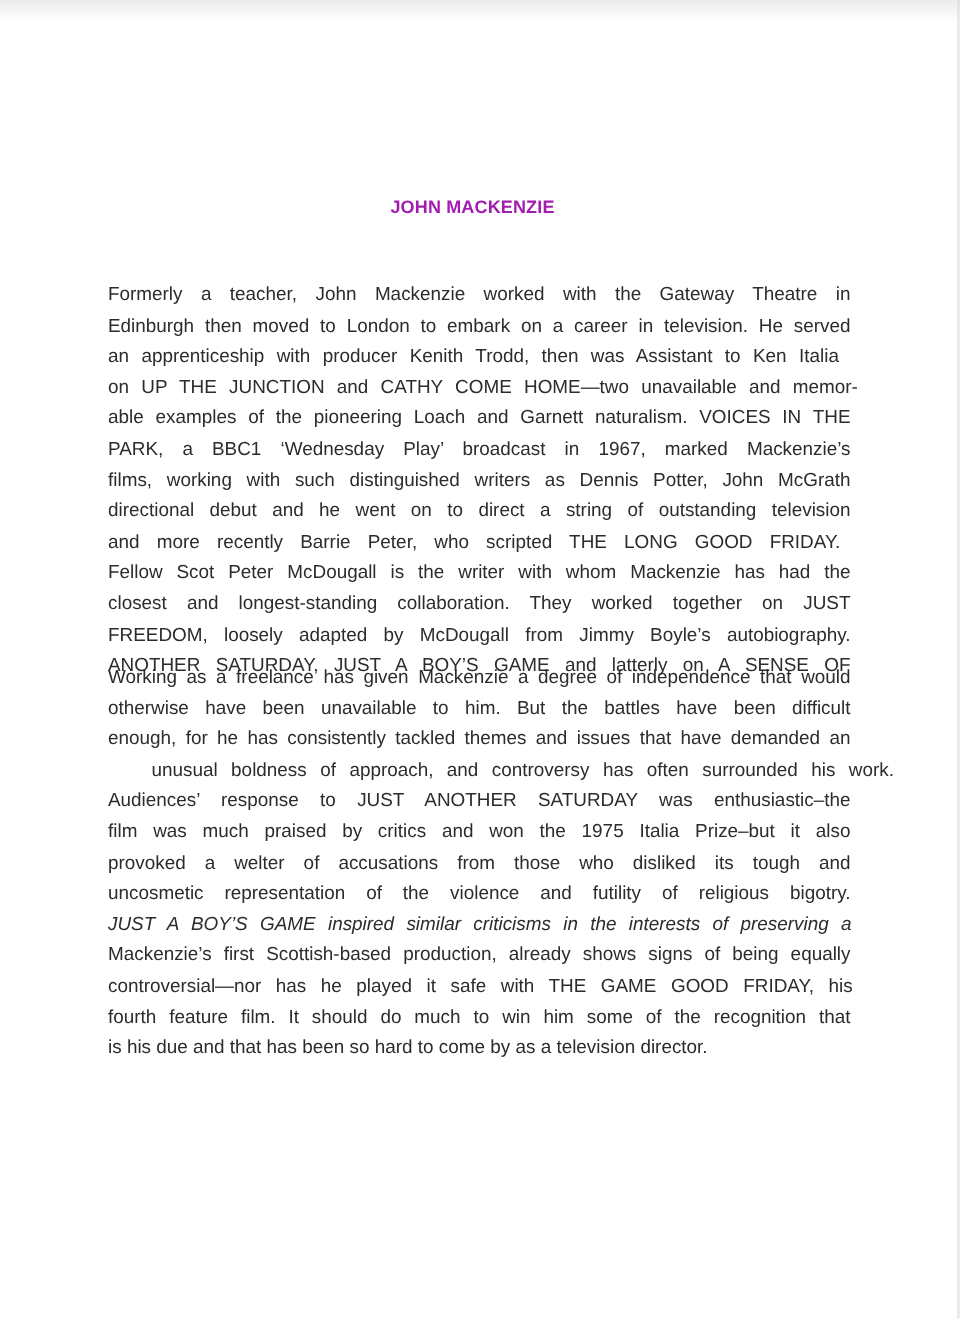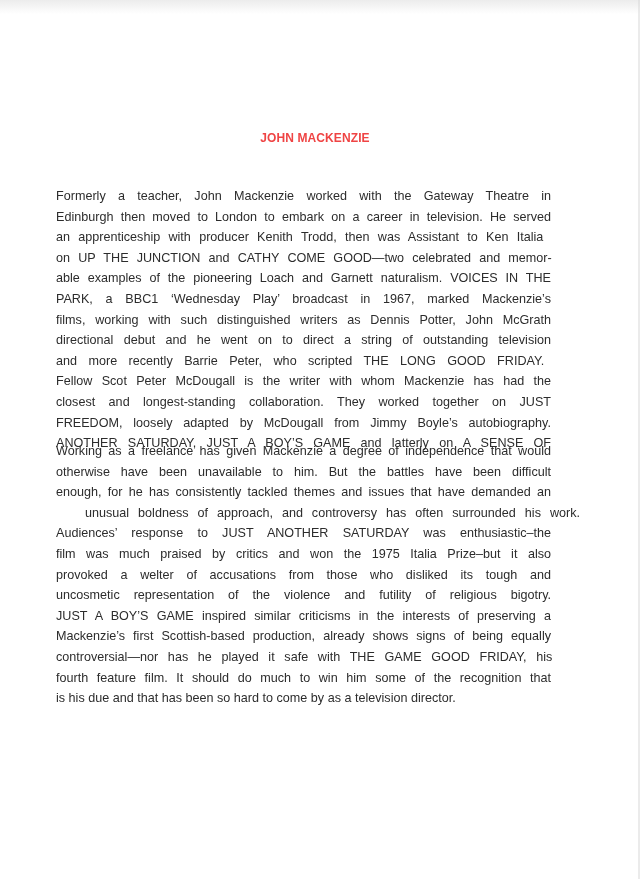--- a/index.html
+++ b/index.html
@@ -29,25 +29,25 @@
     }
     .title {
       position: absolute;
       top: 131px;
       left: 0;
       width: 630px;
       text-align: center;
       font-weight: bold;
       font-size: 12px;
       letter-spacing: 0.1px;
-      color: #ef4444;
+      color: #a21caf;
     }
     .para {
       position: absolute;
-      left: 56px;
+      left: 72px;
       width: 495px;
       margin: 0;
       font-size: 12.6px;
       line-height: 20.6px;
       text-align: justify;
       text-align-last: left;
       color: #2c2c2c;
     }
     .line {
       display: block;
@@ -67,39 +67,39 @@
 
 <div class="scan-top"></div>
 <div class="scan-right"></div>
 
 <div class="title">JOHN MACKENZIE</div>
 
 <div class="para" id="para-1">
   <span class="line" style="word-spacing: 8.78281px; text-align-last: left;">Formerly a teacher, John Mackenzie worked with the Gateway Theatre in</span>
   <span class="line" style="word-spacing: 3.71875px; text-align-last: left;">Edinburgh then moved to London to embark on a career in television. He served</span>
   <span class="line" style="word-spacing: 4.77557px; text-align-last: left;">an apprenticeship with producer Kenith Trodd, then was Assistant to Ken Italia</span>
-  <span class="line" style="word-spacing: 4.6625px; text-align-last: left;">on UP THE JUNCTION and CATHY COME GOOD—two celebrated and memor-</span>
+  <span class="line" style="word-spacing: 4.6625px; text-align-last: left;">on UP THE JUNCTION and CATHY COME HOME—two unavailable and memor-</span>
   <span class="line" style="word-spacing: 4.35511px; text-align-last: left;">able examples of the pioneering Loach and Garnett naturalism. VOICES IN THE</span>
   <span class="line" style="word-spacing: 9.23958px; text-align-last: left;">PARK, a BBC1 ‘Wednesday Play’ broadcast in 1967, marked Mackenzie’s</span>
   <span class="line" style="word-spacing: 6.31406px; text-align-last: left;">films, working with such distinguished writers as Dennis Potter, John McGrath</span>
   <span class="line" style="word-spacing: 6.76953px; text-align-last: left;">directional debut and he went on to direct a string of outstanding television</span>
   <span class="line" style="word-spacing: 7.94688px; text-align-last: left;">and more recently Barrie Peter, who scripted THE LONG GOOD FRIDAY.</span>
   <span class="line" style="word-spacing: 5.78516px; text-align-last: left;">Fellow Scot Peter McDougall is the writer with whom Mackenzie has had the</span>
   <span class="line" style="word-spacing: 9.92383px; text-align-last: left;">closest and longest-standing collaboration. They worked together on JUST</span>
   <span class="line" style="word-spacing: 7.33594px; text-align-last: left;">FREEDOM, loosely adapted by McDougall from Jimmy Boyle’s autobiography.</span>
   <span class="line" style="word-spacing: 6.71733px; text-align-last: left;">ANOTHER SATURDAY, JUST A BOY’S GAME and latterly on A SENSE OF</span>
 </div>
 
 <div class="para" id="para-2">
   <span class="line" style="word-spacing: 2.88021px; text-align-last: left;">Working as a freelance has given Mackenzie a degree of independence that would</span>
   <span class="line" style="word-spacing: 7.40483px; text-align-last: left;">otherwise have been unavailable to him. But the battles have been difficult</span>
   <span class="line" style="word-spacing: 2.74349px; text-align-last: left;">enough, for he has consistently tackled themes and issues that have demanded an</span>
   <span class="line" style="word-spacing: 5.46406px; text-align-last: left; margin-left: 29px;">unusual boldness of approach, and controversy has often surrounded his work.</span>
   <span class="line" style="word-spacing: 10.7165px; text-align-last: left;">Audiences’ response to JUST ANOTHER SATURDAY was enthusiastic–the</span>
   <span class="line" style="word-spacing: 7.00721px; text-align-last: left;">film was much praised by critics and won the 1975 Italia Prize–but it also</span>
   <span class="line" style="word-spacing: 9.17045px; text-align-last: left;">provoked a welter of accusations from those who disliked its tough and</span>
   <span class="line" style="word-spacing: 10.4566px; text-align-last: left;">uncosmetic representation of the violence and futility of religious bigotry.</span>
-  <span class="line" style="word-spacing: 4.70052px; text-align-last: left;">JUST A BOY’S GAME inspired similar criticisms in the interests of preserving a</span>
+  <span class="line" style="word-spacing: 4.70052px; text-align-last: left; font-style: italic;">JUST A BOY’S GAME inspired similar criticisms in the interests of preserving a</span>
   <span class="line" style="word-spacing: 4.54514px; text-align-last: left;">Mackenzie’s first Scottish-based production, already shows signs of being equally</span>
   <span class="line" style="word-spacing: 6.18608px; text-align-last: left;">controversial—nor has he played it safe with THE GAME GOOD FRIDAY, his</span>
   <span class="line" style="word-spacing: 5.10603px; text-align-last: left;">fourth feature film. It should do much to win him some of the recognition that</span>
   <span class="line last">is his due and that has been so hard to come by as a television director.</span>
 </div>
 
 </body></html>

